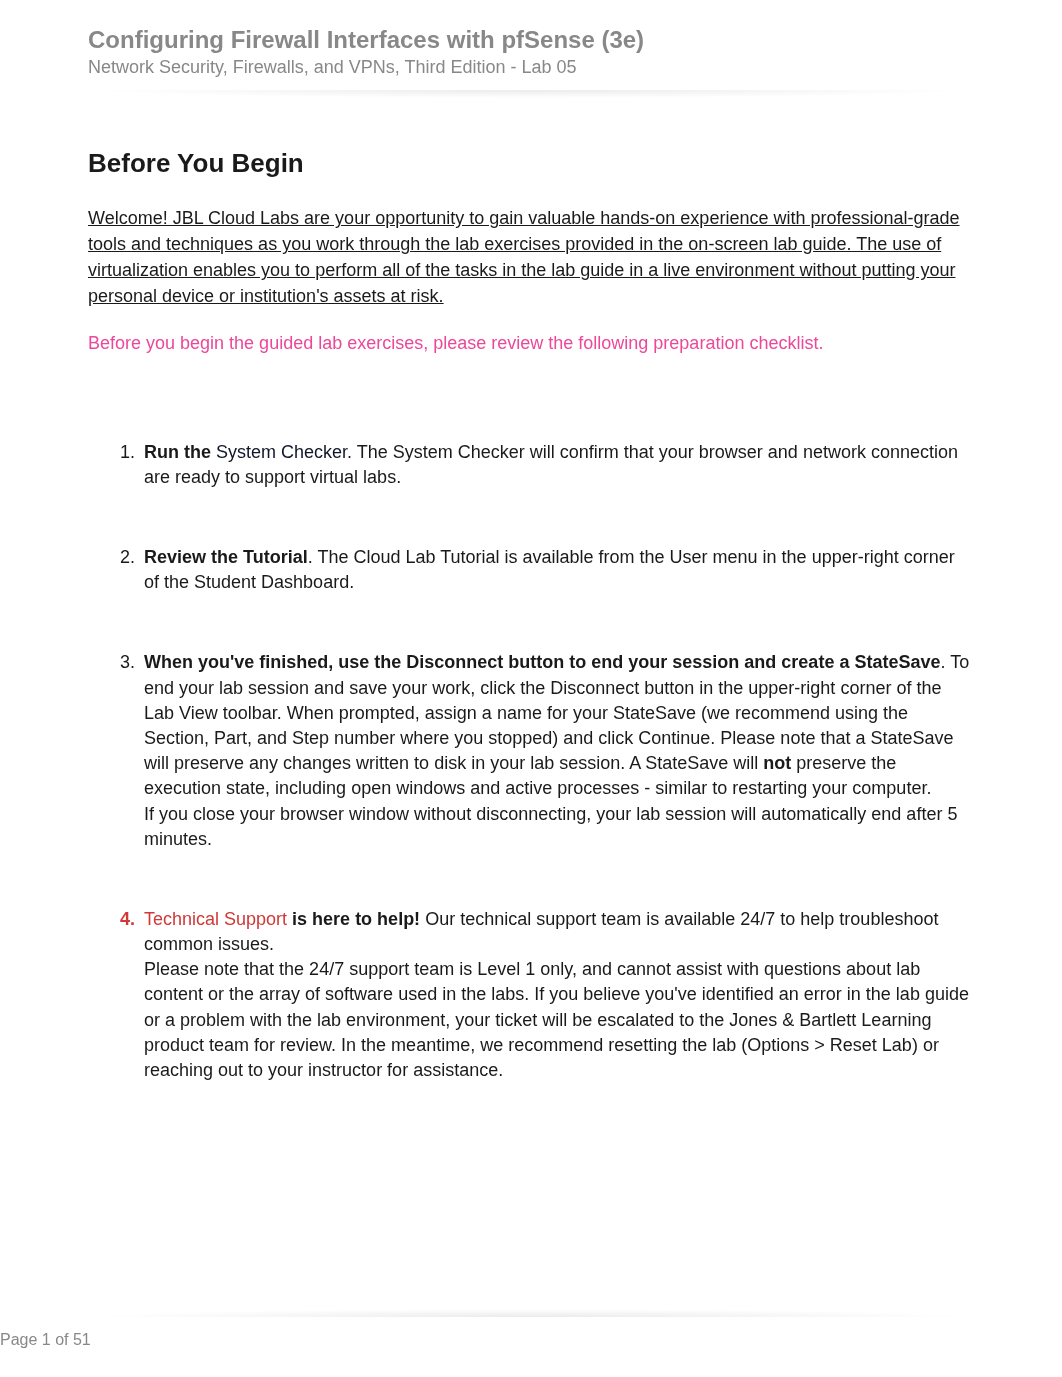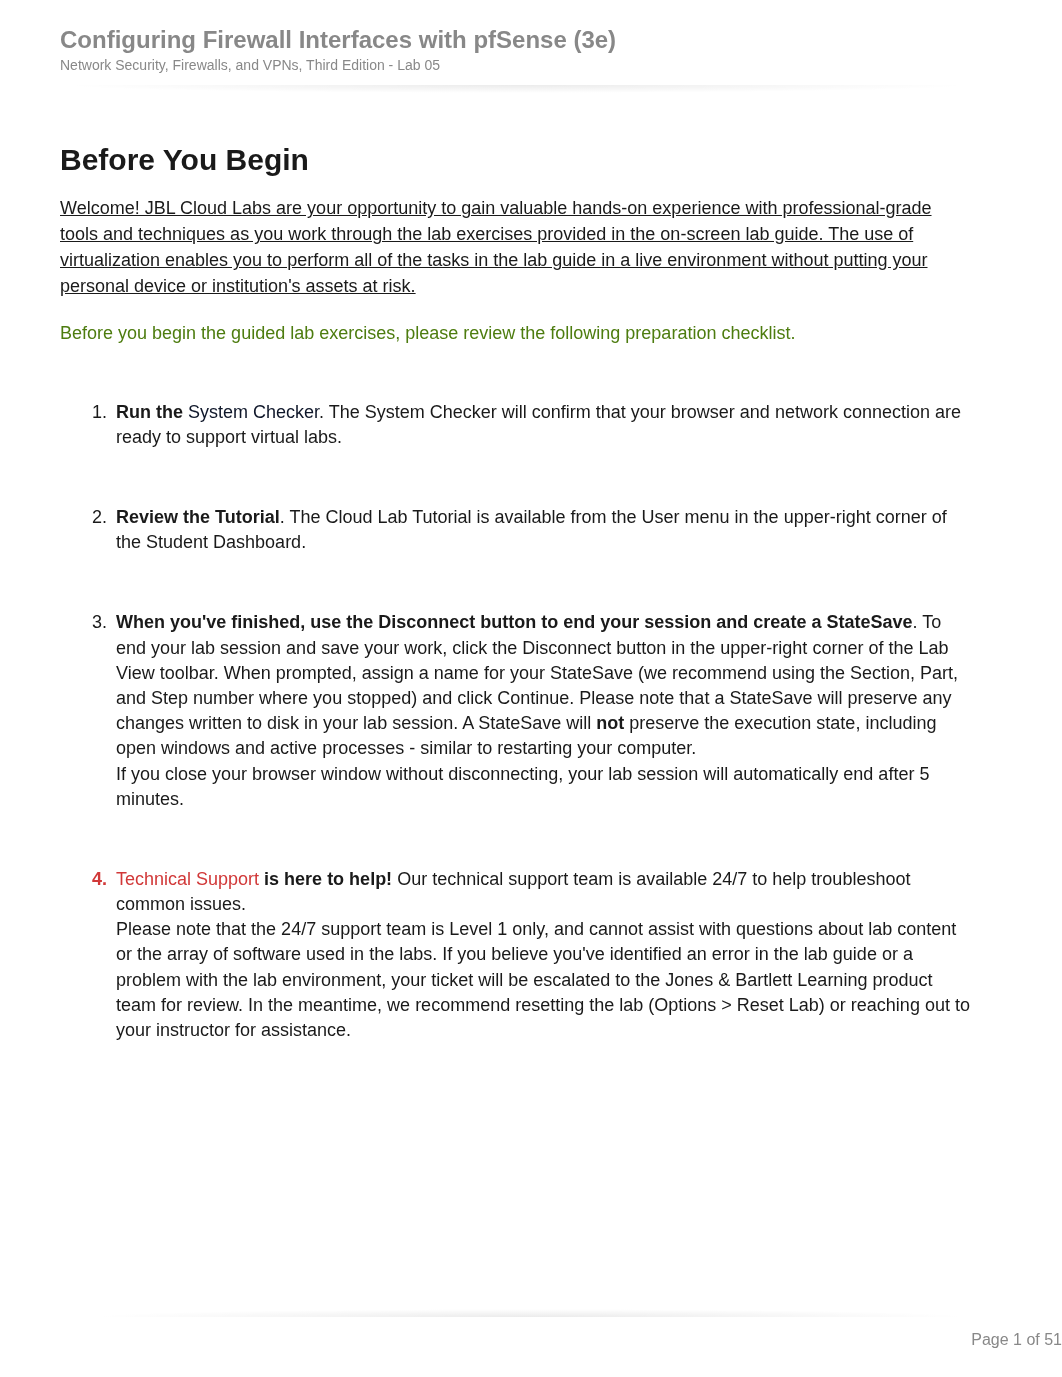--- a/index.html
+++ b/index.html
@@ -9,59 +9,59 @@
     }
     body {
       font-family: Arial, Helvetica, sans-serif;
       background: #ffffff;
       color: #333333;
       width: 1062px;
       height: 1377px;
       position: relative;
     }
     .page {
-      padding: 24px 88px 0 60px;
+      padding: 24px 88px 0 88px;
     }
     .header {
       margin-bottom: 12px;
     }
     .title {
       font-size: 24px;
       font-weight: bold;
       color: #888888;
       line-height: 1.3;
     }
     .subtitle {
-      font-size: 14px;
+      font-size: 18px;
       color: #888888;
       margin-top: 2px;
     }
     .divider-top {
       height: 8px;
       background: radial-gradient(ellipse at center top, rgba(0,0,0,0.08) 0%, rgba(0,0,0,0) 70%);
       margin-bottom: 50px;
     }
     .section-heading {
-      font-size: 30px;
+      font-size: 26px;
       font-weight: bold;
       color: #1a1a1a;
-      margin-bottom: 18px;
+      margin-bottom: 26px;
     }
     .intro-text {
       font-size: 18px;
       line-height: 1.45;
       color: #1a1a1a;
       margin-bottom: 20px;
       text-decoration: underline;
     }
     .checklist-text {
       font-size: 18px;
       line-height: 1.45;
-      color: #4d7c0f;
-      margin-bottom: 54px;
+      color: #ec4899;
+      margin-bottom: 84px;
     }
     .ordered-list {
       list-style: none;
       padding-left: 56px;
     }
     .list-item {
       font-size: 18px;
       line-height: 1.4;
       color: #1a1a1a;
       margin-bottom: 55px;
@@ -94,21 +94,21 @@
       left: 88px;
       right: 88px;
       height: 8px;
       background: radial-gradient(ellipse at center bottom, rgba(0,0,0,0.08) 0%, rgba(0,0,0,0) 70%);
     }
     .page-number {
       position: absolute;
       bottom: 28px;
       left: 0;
       right: 0;
-      text-align: right;
+      text-align: left;
       font-size: 16px;
       color: #888888;
     }
   </style>
 </head>
 <body>
 
 <div class="page">
   <div class="header">
     <div class="title">Configuring Firewall Interfaces with pfSense (3e)</div>

